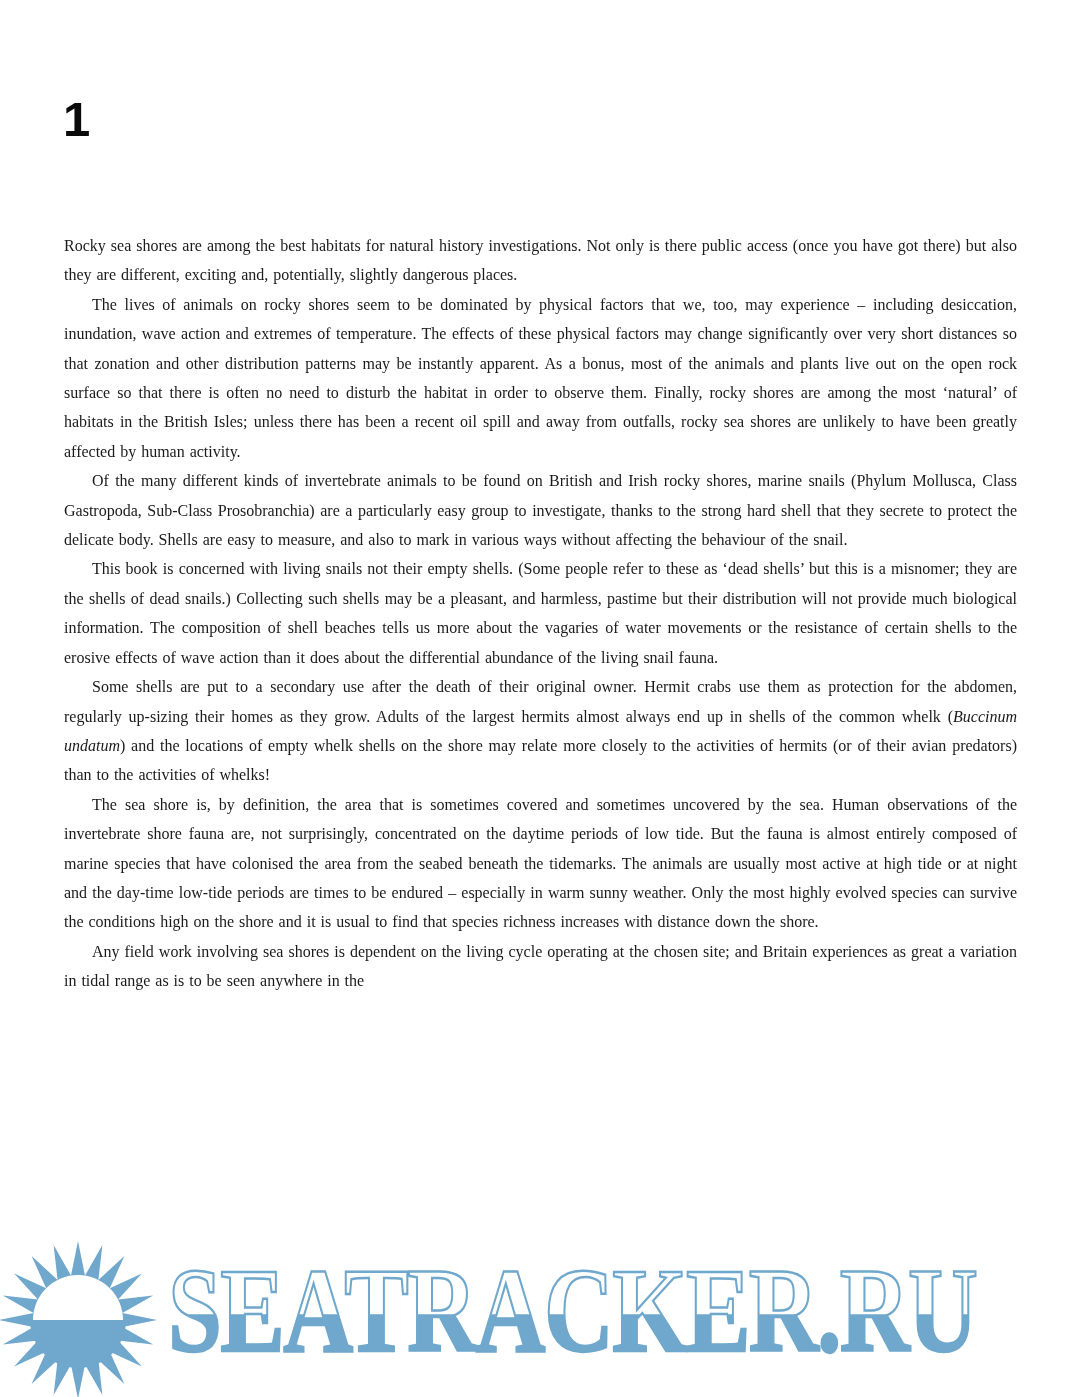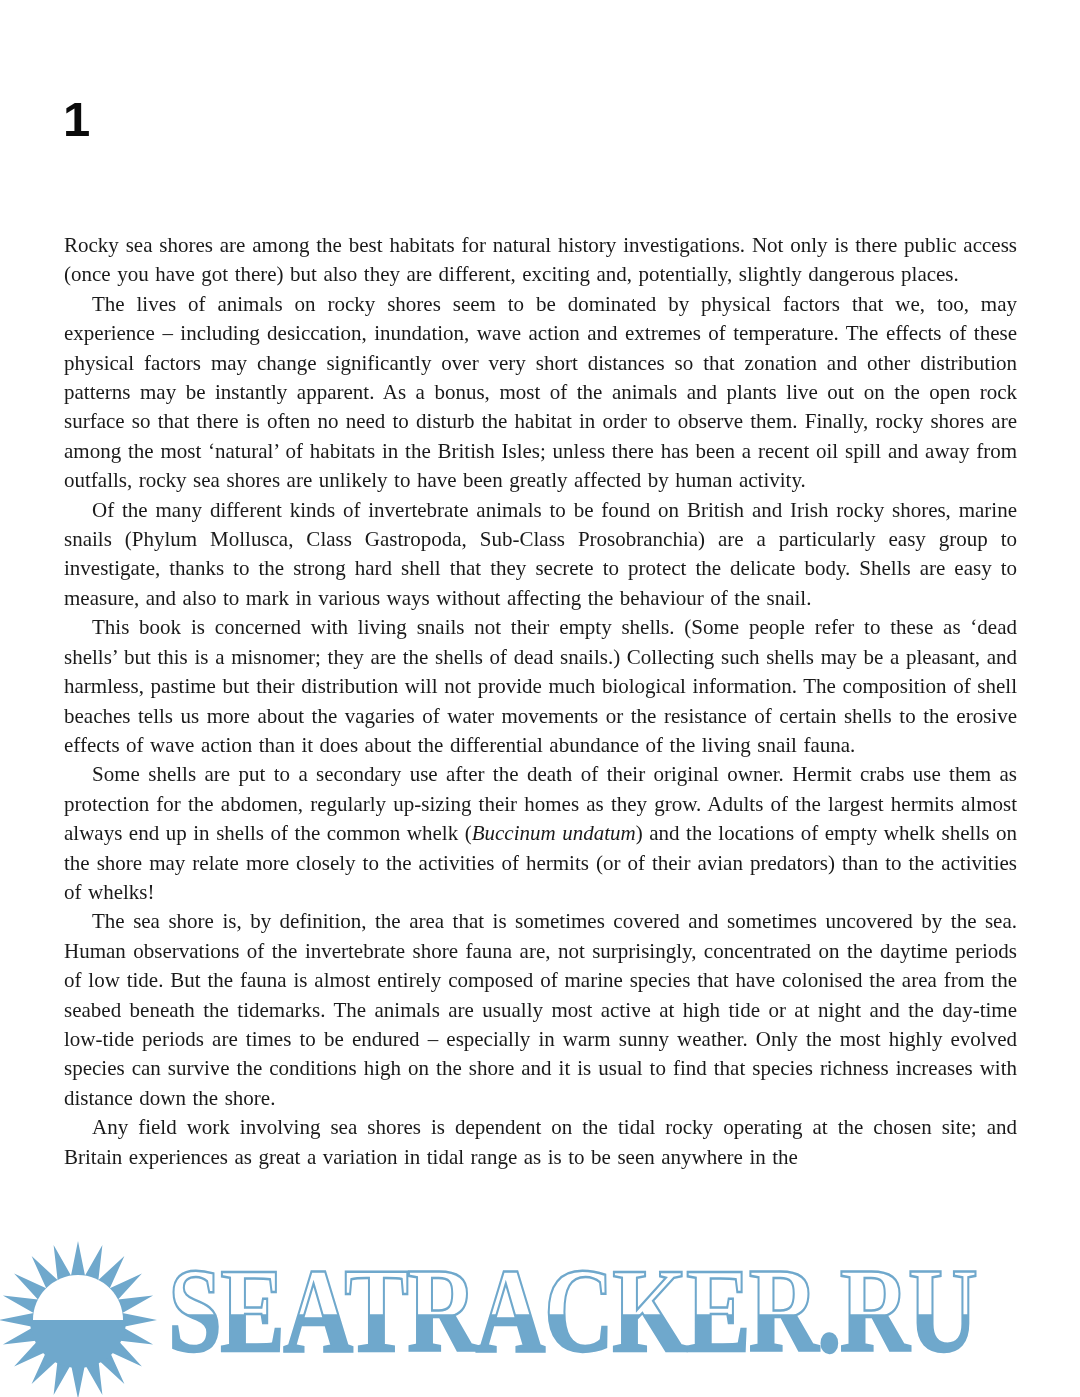--- a/index.html
+++ b/index.html
@@ -32,21 +32,21 @@
   .chapter-heading .chapter-number {
     margin-right: 27px;
   }
 
   
   .content {
     position: absolute;
     left: 64px;
     top: 231px;
     width: 953px;
-    font-size: 21px;
+    font-size: 16px;
     line-height: 29.4px;
     text-align: justify;
     color: #1a1a1a;
     word-spacing: 0.06em;
     z-index: 3;
   }
   .content p.para {
     margin: 0;
     text-indent: 28px;
   }
@@ -111,14 +111,14 @@
   <span class="chapter-number">1</span>
 </h1>
 
 <div class="content">
     <p class="para no-indent"><span>Rocky sea shores are among the best habitats for natural history investigations. Not only is there public access (once you have got there) but also they are different, exciting and, potentially, slightly dangerous places.</span></p>
     <p class="para"><span>The lives of animals on rocky shores seem to be dominated by physical factors that we, too, may experience – including desiccation, inundation, wave action and extremes of temperature. The effects of these physical factors may change significantly over very short distances so that zonation and other distribution patterns may be instantly apparent. As a bonus, most of the animals and plants live out on the open rock surface so that there is often no need to disturb the habitat in order to observe them. Finally, rocky shores are among the most ‘natural’ of habitats in the British Isles; unless there has been a recent oil spill and away from outfalls, rocky sea shores are unlikely to have been greatly affected by human activity.</span></p>
     <p class="para"><span>Of the many different kinds of invertebrate animals to be found on British and Irish rocky shores, marine snails (Phylum Mollusca, Class Gastropoda, Sub-Class Prosobranchia) are a particularly easy group to investigate, thanks to the strong hard shell that they secrete to protect the delicate body. Shells are easy to measure, and also to mark in various ways without affecting the behaviour of the snail.</span></p>
     <p class="para"><span>This book is concerned with living snails not their empty shells. (Some people refer to these as ‘dead shells’ but this is a misnomer; they are the shells of dead snails.) Collecting such shells may be a pleasant, and harmless, pastime but their distribution will not provide much biological information. The composition of shell beaches tells us more about the vagaries of water movements or the resistance of certain shells to the erosive effects of wave action than it does about the differential abundance of the living snail fauna.</span></p>
     <p class="para"><span>Some shells are put to a secondary use after the death of their original owner. Hermit crabs use them as protection for the abdomen, regularly up-sizing their homes as they grow. Adults of the largest hermits almost always end up in shells of the common whelk (</span><i>Buccinum undatum</i><span>) and the locations of empty whelk shells on the shore may relate more closely to the activities of hermits (or of their avian predators) than to the activities of whelks!</span></p>
     <p class="para"><span>The sea shore is, by definition, the area that is sometimes covered and sometimes uncovered by the sea. Human observations of the invertebrate shore fauna are, not surprisingly, concentrated on the daytime periods of low tide. But the fauna is almost entirely composed of marine species that have colonised the area from the seabed beneath the tidemarks. The animals are usually most active at high tide or at night and the day-time low-tide periods are times to be endured – especially in warm sunny weather. Only the most highly evolved species can survive the conditions high on the shore and it is usual to find that species richness increases with distance down the shore.</span></p>
-    <p class="para"><span>Any field work involving sea shores is dependent on the tidal rocky operating at the chosen site; and Britain experiences as great a variation in tidal range as is to be seen anywhere in the</span></p>
+    <p class="para"><span>Any field work involving sea shores is dependent on the living cycle operating at the chosen site; and Britain experiences as great a variation in tidal range as is to be seen anywhere in the</span></p>
   </div>
 
 </body></html>

